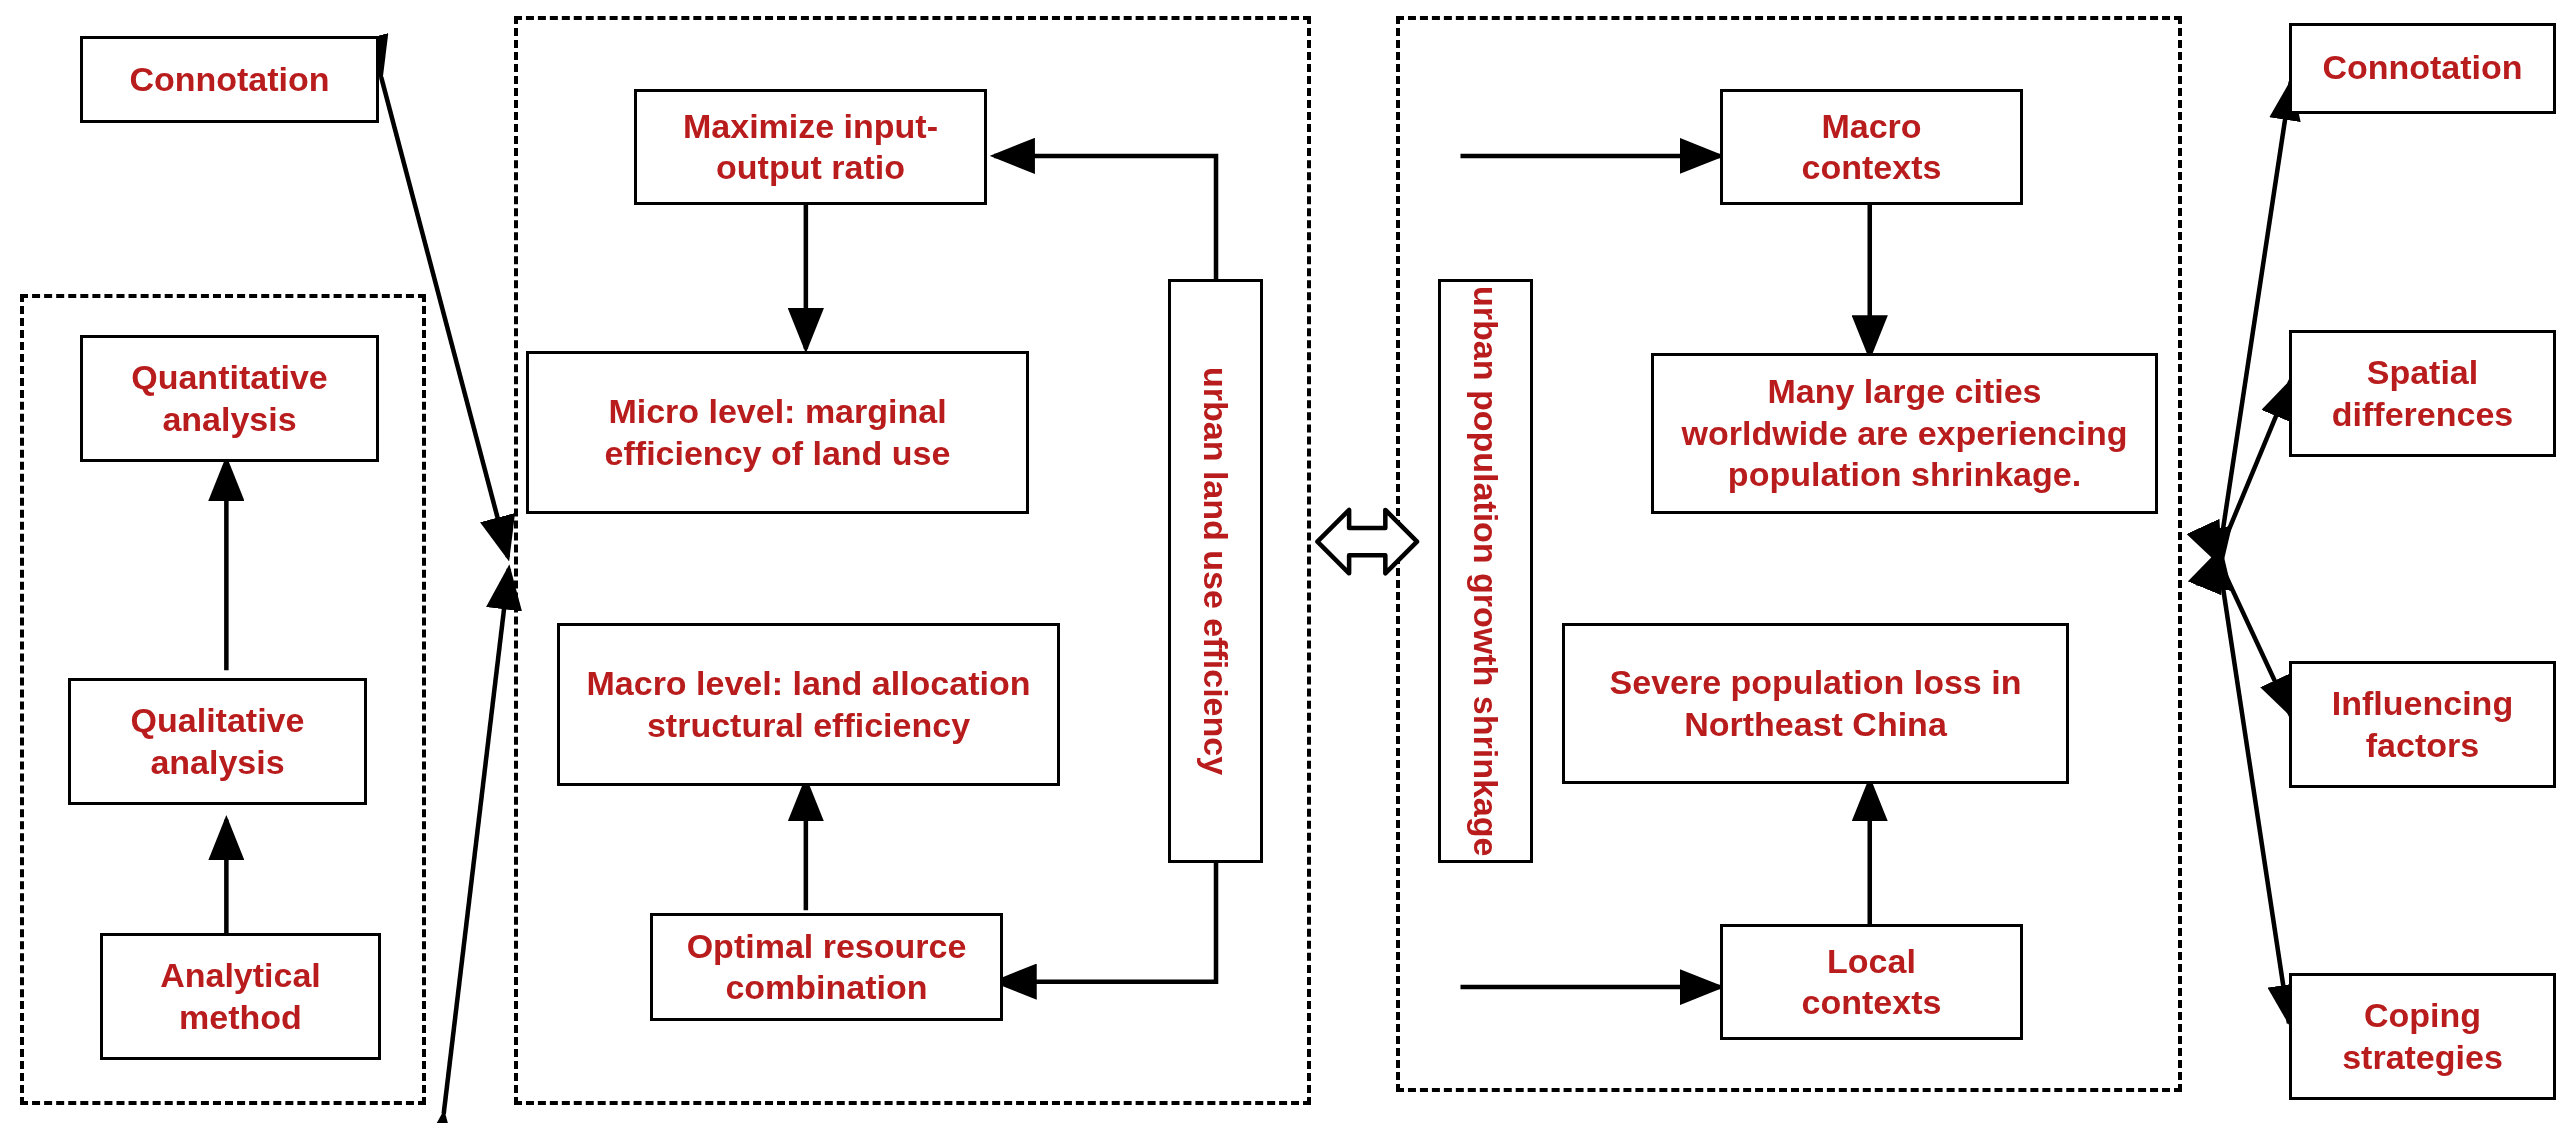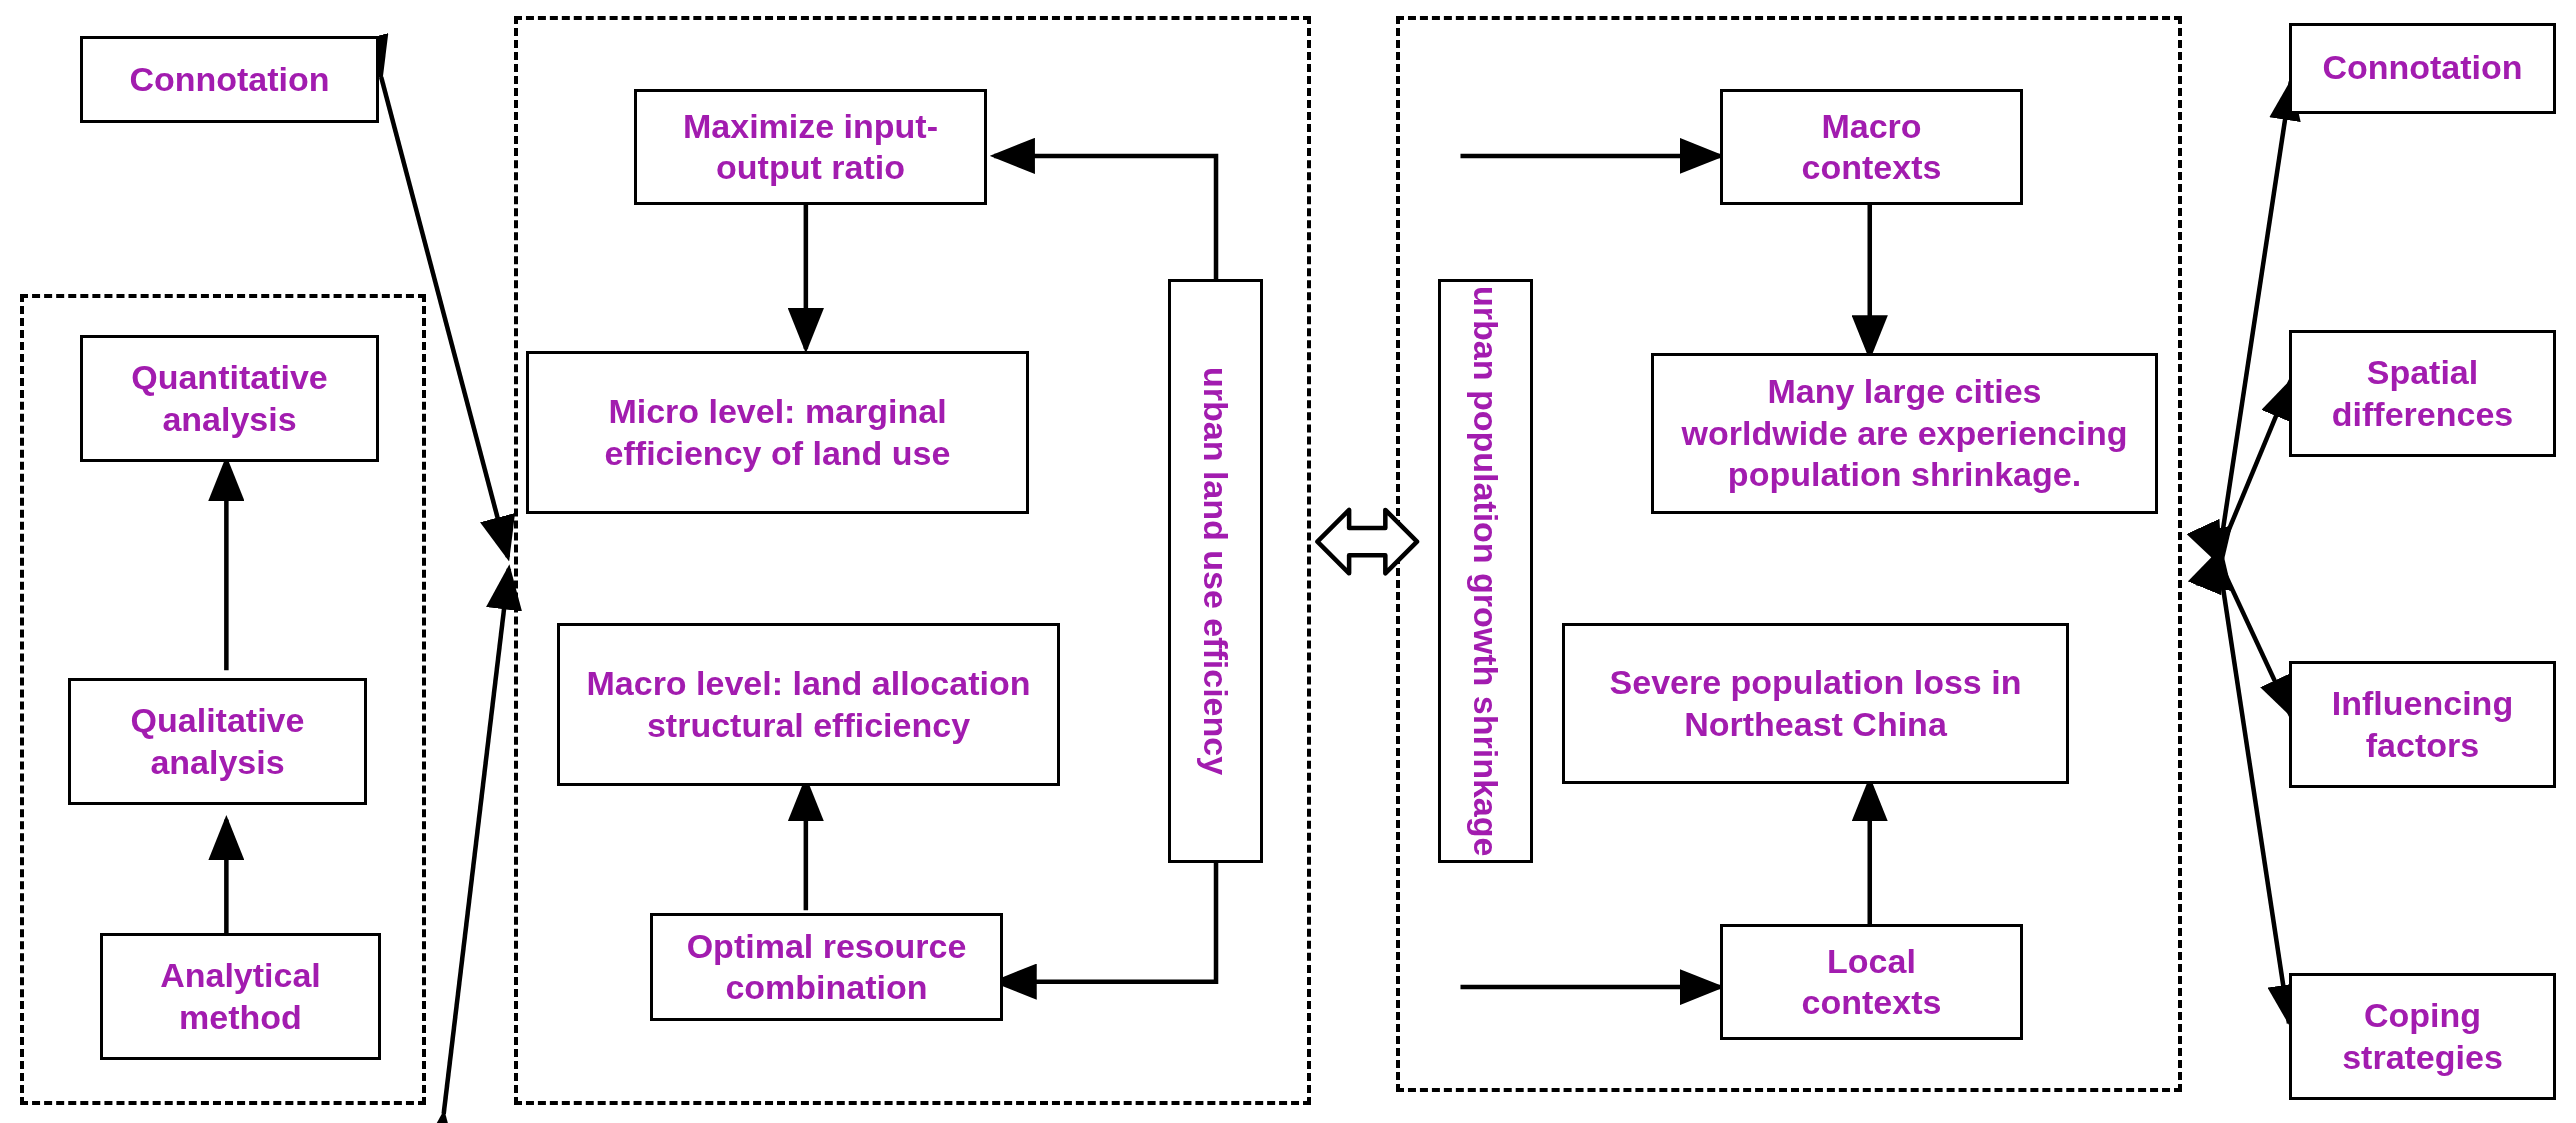--- a/index.html
+++ b/index.html
@@ -17,21 +17,21 @@
   }
   .box {
     position: absolute;
     border: 3.6px solid #000000;
     background: #ffffff;
     display: flex;
     align-items: center;
     justify-content: center;
     text-align: center;
     font-weight: bold;
-    color: #a21caf;
+    color: #b91c1c;
     line-height: 1.22;
     box-sizing: border-box;
   }
   .dashed-group {
     position: absolute;
     border: 4.5px dashed #000000;
     background: transparent;
     box-sizing: border-box;
   }
   .vert-box {

